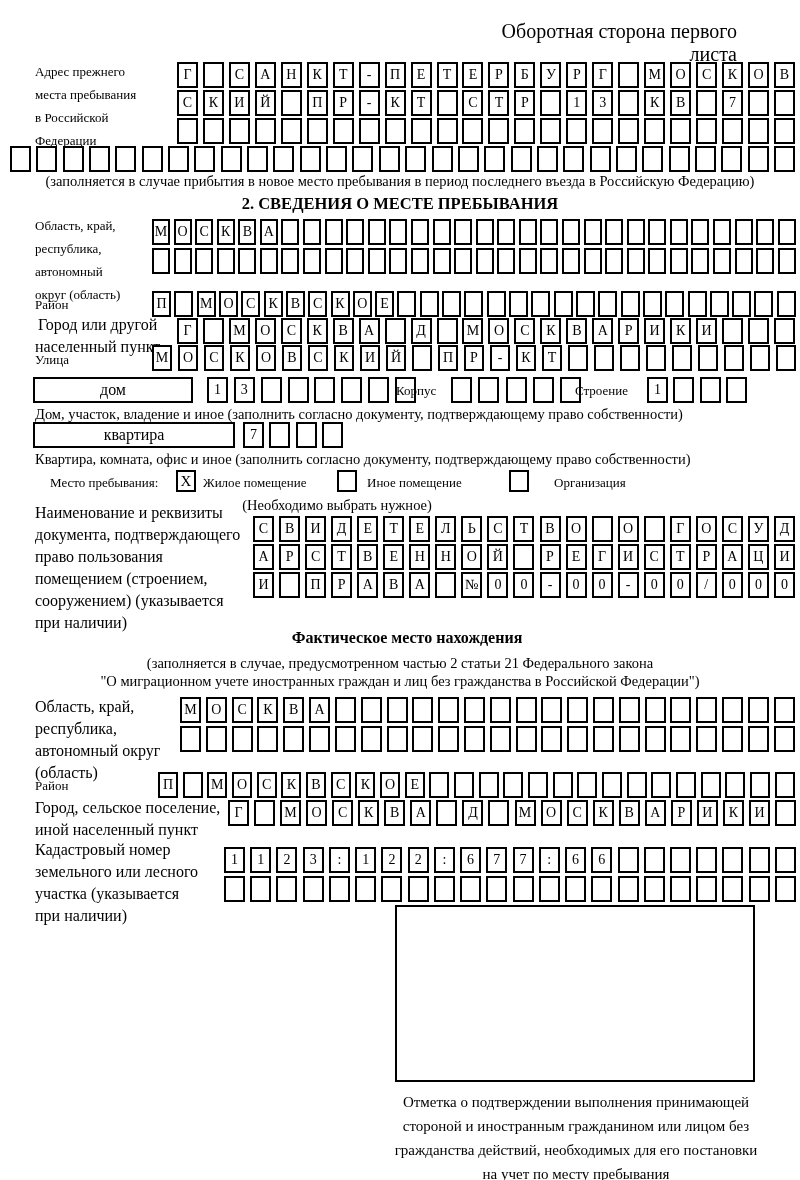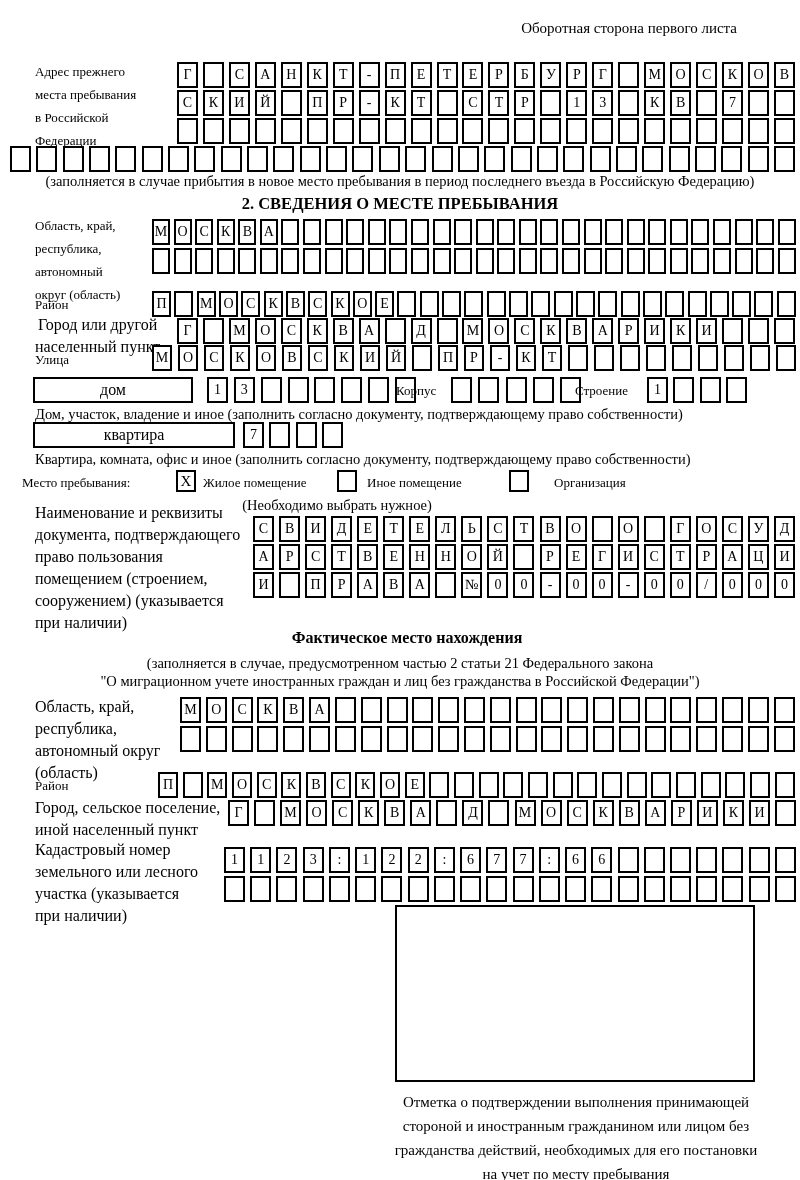--- a/index.html
+++ b/index.html
@@ -21,21 +21,21 @@
     position:absolute;box-sizing:border-box;border:2px solid #000;height:26px;
     display:flex;align-items:center;justify-content:center;font-size:16px;background:#fff;
   }
   .cap{position:absolute;font-size:14.5px;white-space:nowrap;}
   .cap-center{left:0;width:800px;text-align:center;}
   .heading{position:absolute;left:0;width:800px;text-align:center;font-weight:bold;font-size:16.5px;}
   .chk{
     position:absolute;width:20px;height:22px;box-sizing:border-box;border:2px solid #000;
     display:flex;align-items:center;justify-content:center;font-size:15px;background:#fff;
   }
-  .hdr-note{position:absolute;top:20px;left:450px;width:287px;text-align:right;font-size:15px;}
+  .hdr-note{position:absolute;top:20px;left:450px;width:287px;text-align:right;font-size:20px;}
   .stamp-box{position:absolute;box-sizing:border-box;border:2px solid #000;background:#fff;}
   .stamp-cap{position:absolute;font-size:15px;line-height:24px;text-align:center;}
 </style>
 </head>
 <body>
 
 <div id="form">
 
   <div class="hdr-note">Оборотная сторона первого листа</div>
 
@@ -353,21 +353,21 @@
 
   <div class="labelbox" style="left:33px;top:422px;width:202px;">квартира</div>
   <div class="cellrow" style="left:243px;top:422px;width:100px;--cw:21px;">
       <span class="cell">7</span>
       <span class="cell"></span>
       <span class="cell"></span>
       <span class="cell"></span>
     </div>
   <div class="cap" style="left:35px;top:451px;">Квартира, комната, офис и иное (заполнить согласно документу, подтверждающему право собственности)</div>
 
-  <div class="abs lbl" style="left:22px;top:471px;">Место пребывания:</div>
+  <div class="abs lbl" style="left:50px;top:471px;">Место пребывания:</div>
   <div class="chk" style="left:176px;top:470px;">X</div>
   <div class="abs lbl" style="left:203px;top:471px;">Жилое помещение</div>
   <div class="chk" style="left:337px;top:470px;"></div>
   <div class="abs lbl" style="left:367px;top:471px;">Иное помещение</div>
   <div class="chk" style="left:509px;top:470px;"></div>
   <div class="abs lbl" style="left:554px;top:471px;">Организация</div>
   <div class="cap" style="left:187px;top:497px;width:300px;text-align:center;">(Необходимо выбрать нужное)</div>
 
   <div class="abs lbl-sm" style="left:35px;top:502px;">
       <div>Наименование и реквизиты</div>

